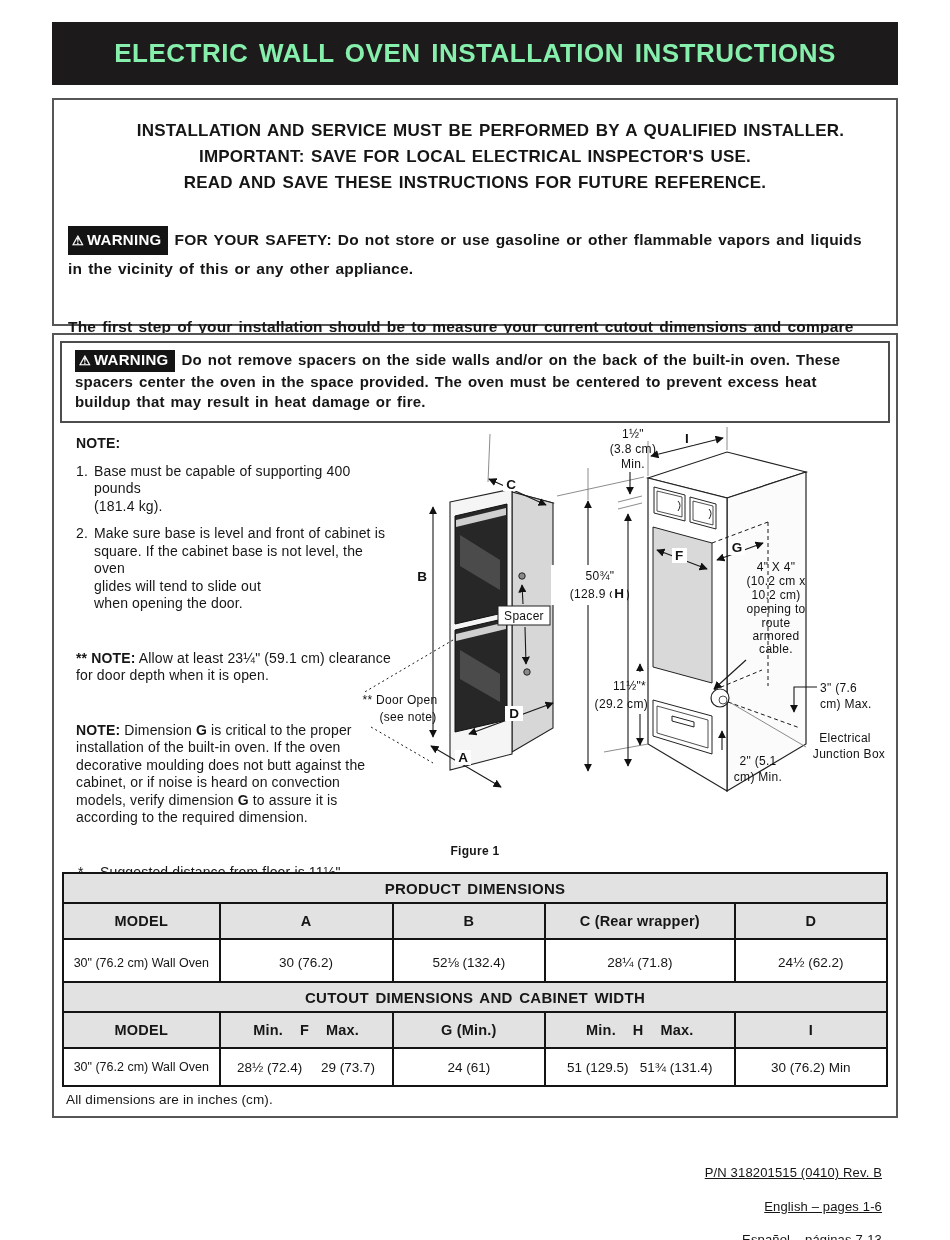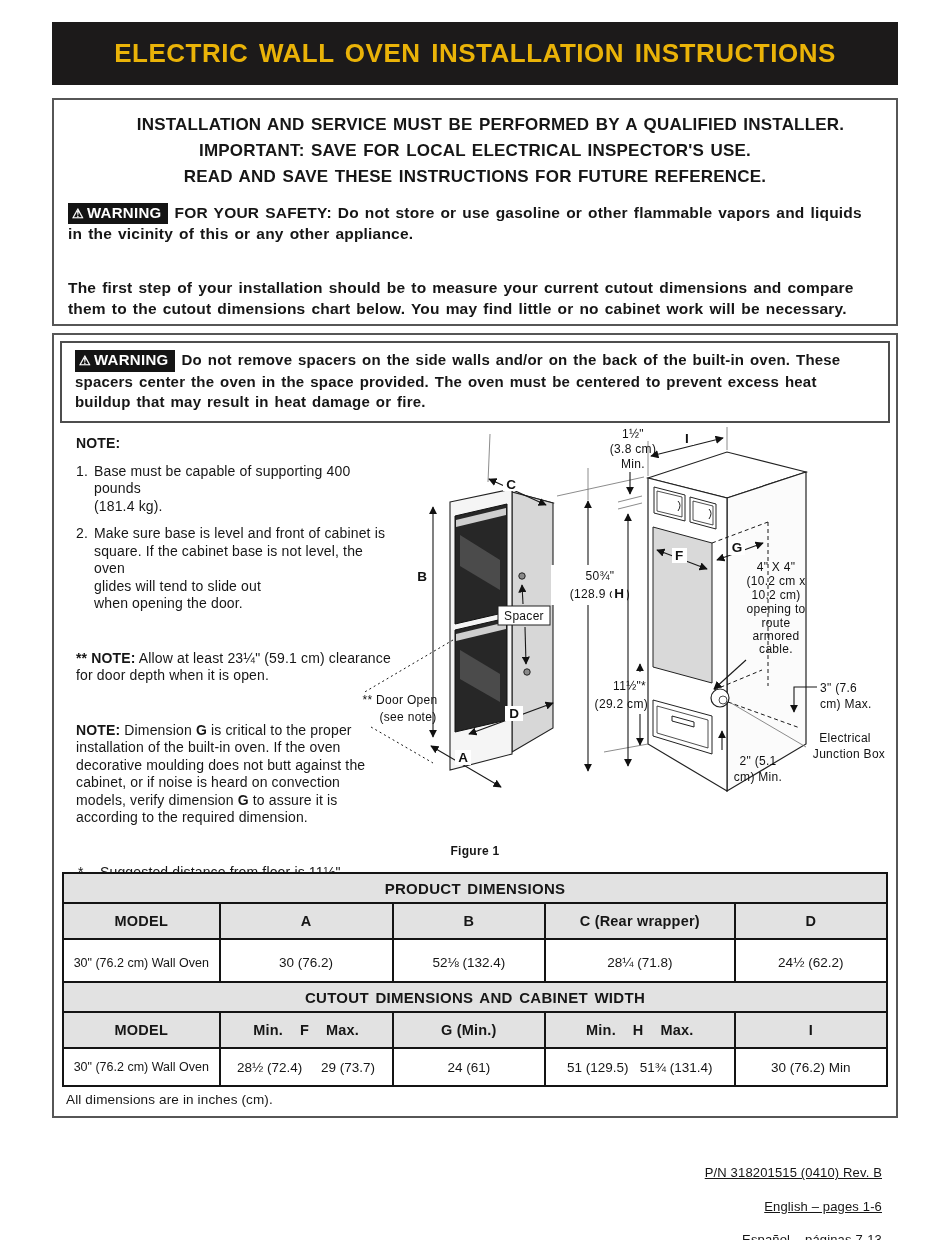--- a/index.html
+++ b/index.html
@@ -2,33 +2,33 @@
 <html><head>
 <meta charset="utf-8">
 <style>
   html,body{margin:0;padding:0;background:#fff;}
   .page{position:relative;width:950px;height:1240px;background:#fff;
         font-family:"Liberation Sans",sans-serif;color:#161616;overflow:hidden;}
 
   
   .title-bar{position:absolute;left:52px;top:22px;width:846px;height:63px;
              background:#1c1a1a;display:flex;align-items:center;justify-content:center;}
-  .title-bar h1{margin:0;color:#eab308;font-size:26px;font-weight:700;letter-spacing:.5px;word-spacing:3px;}
+  .title-bar h1{margin:0;color:#86efac;font-size:26px;font-weight:700;letter-spacing:.5px;word-spacing:3px;}
 
   .box{position:absolute;left:52px;width:842px;border:2px solid #565656;background:#fff;box-sizing:content-box;}
   .box1{top:98px;height:224px;width:842px;}
   .box2{top:333px;height:781px;width:842px;}
 
   .c{text-align:center;}
   .bold{font-weight:700;}
   .pre{white-space:pre-wrap;}
 
   .intro-line{margin:0;font-size:17px;font-weight:700;line-height:26px;letter-spacing:.2px;word-spacing:1.5px;}
-  .box1 .intro-line:first-child{margin-top:12px;padding-left:31px;}
-  .warn-p{margin:13px 18px 0 14px;font-size:15.5px;font-weight:700;line-height:19px;letter-spacing:.2px;word-spacing:1.5px;}
+  .box1 .intro-line:first-child{margin-top:18px;padding-left:31px;}
+  .warn-p{margin:30px 18px 0 14px;font-size:15.5px;font-weight:700;line-height:27px;letter-spacing:.2px;word-spacing:1.5px;}
   .first-step{margin:34px 18px 0 14px;font-size:15.5px;line-height:21px;letter-spacing:.2px;word-spacing:1.5px;}
 
   .warn-badge{display:inline-block;background:#141414;color:#fff;font-weight:700;
               padding:0 6px 1px 4px;margin-right:7px;font-size:15px;letter-spacing:.3px;}
   .warn-tri{margin-right:3px;font-size:13px;}
 
   .warnbox{position:absolute;left:6px;top:6px;width:800px;border:2px solid #4d4d4d;
            padding:7px 13px 9px 13px;font-size:15px;font-weight:700;line-height:20px;
            letter-spacing:.2px;word-spacing:1.5px;}
 

